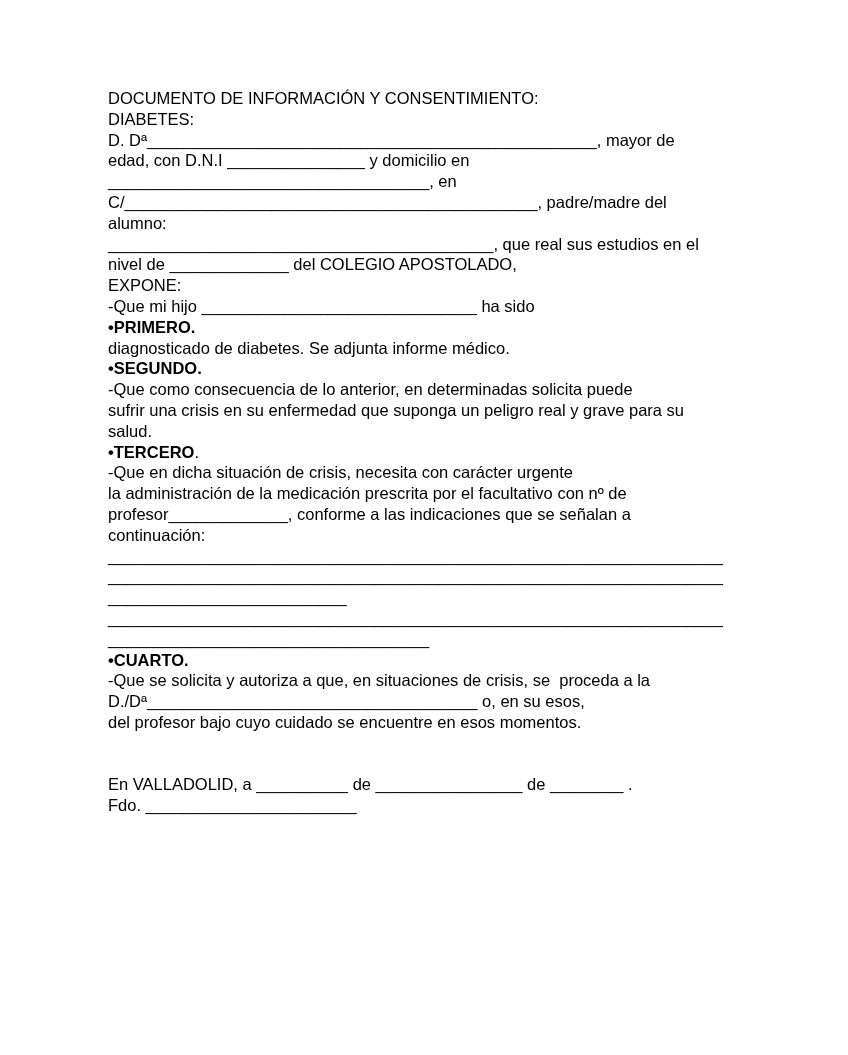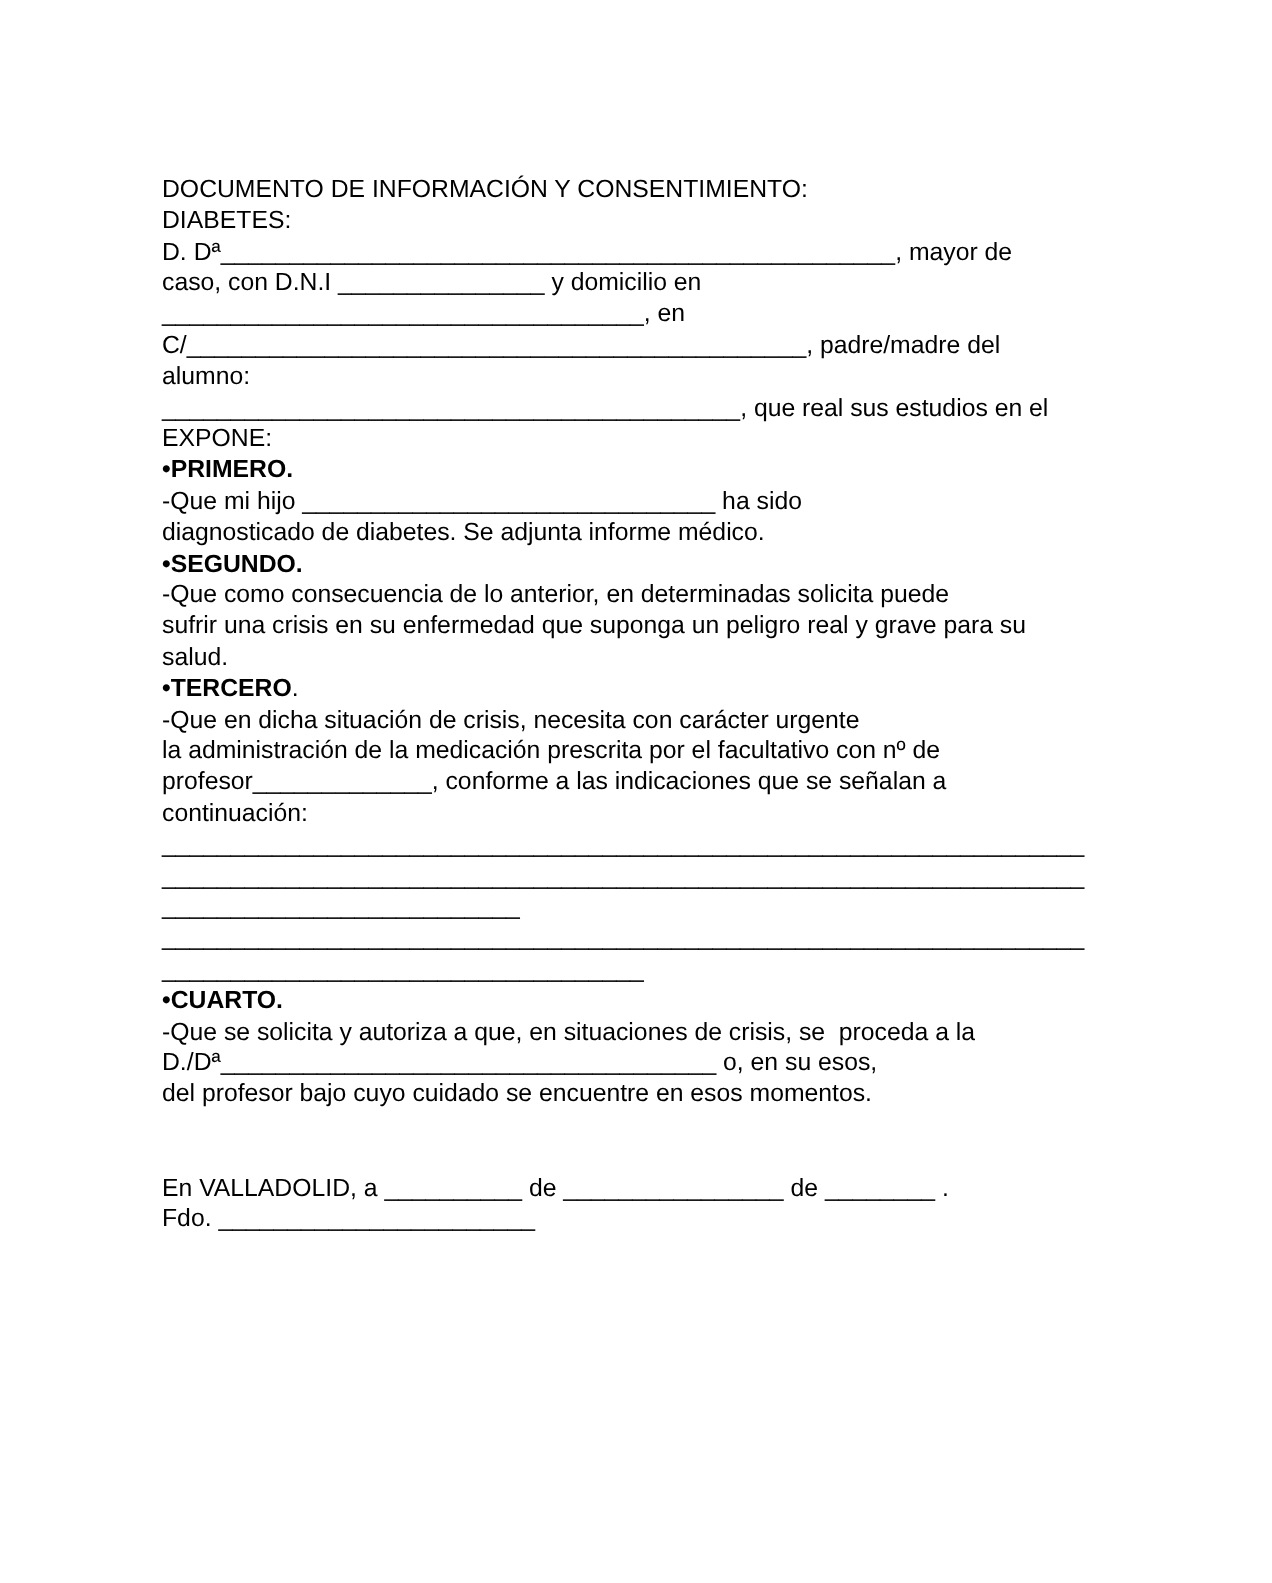--- a/index.html
+++ b/index.html
@@ -9,21 +9,21 @@
   }
   body {
     width: 848px;
     height: 1055px;
     overflow: hidden;
   }
   .doc {
     box-sizing: border-box;
     width: 848px;
     height: 781px;
-    padding: 116px 18px 0 108px;
+    padding: 88px 18px 0 108px;
     font-family: "Liberation Sans", sans-serif;
     font-size: 16.5px;
     line-height: 20.8px;
     color: #000000;
     background: #ffffff;
   }
   .line {
     white-space: pre-wrap;
     min-height: 20.8px;
   }
@@ -31,28 +31,29 @@
     font-weight: bold;
   }
 </style>
 </head>
 <body>
 
 <div class="doc" id="doc">
     <div class="line"><span>DOCUMENTO DE INFORMACIÓN Y CONSENTIMIENTO:</span></div>
     <div class="line"><span>DIABETES:</span></div>
     <div class="line"><span>D. Dª</span><span>_________________________________________________</span><span>, mayor de</span></div>
-    <div class="line"><span>caso, con D.N.I </span><span>_______________</span><span> y domicilio en</span></div>
+    <div class="line"><span>edad, con D.N.I </span><span>_______________</span><span> y domicilio en</span></div>
     <div class="line"><span>___________________________________</span><span>, en</span></div>
     <div class="line"><span>C/</span><span>_____________________________________________</span><span>, padre/madre del</span></div>
     <div class="line"><span>alumno:</span></div>
     <div class="line"><span>__________________________________________</span><span>, que real sus estudios en el</span></div>
+    <div class="line"><span>nivel de </span><span>_____________</span><span> del COLEGIO APOSTOLADO,</span></div>
     <div class="line"><span>EXPONE:</span></div>
+    <div class="line"><span>-Que mi hijo </span><span>______________________________</span><span> ha sido</span></div>
     <div class="line"><span class="seg-bold">•PRIMERO.</span></div>
-    <div class="line"><span>-Que mi hijo </span><span>______________________________</span><span> ha sido</span></div>
     <div class="line"><span>diagnosticado de diabetes. Se adjunta informe médico.</span></div>
     <div class="line"><span class="seg-bold">•SEGUNDO.</span></div>
     <div class="line"><span>-Que como consecuencia de lo anterior, en determinadas solicita puede</span></div>
     <div class="line"><span>sufrir una crisis en su enfermedad que suponga un peligro real y grave para su</span></div>
     <div class="line"><span>salud.</span></div>
     <div class="line"><span class="seg-bold">•TERCERO</span><span>.</span></div>
     <div class="line"><span>-Que en dicha situación de crisis, necesita con carácter urgente</span></div>
     <div class="line"><span>la administración de la medicación prescrita por el facultativo con nº de</span></div>
     <div class="line"><span>profesor</span><span>_____________</span><span>, conforme a las indicaciones que se señalan a</span></div>
     <div class="line"><span>continuación:</span></div>

